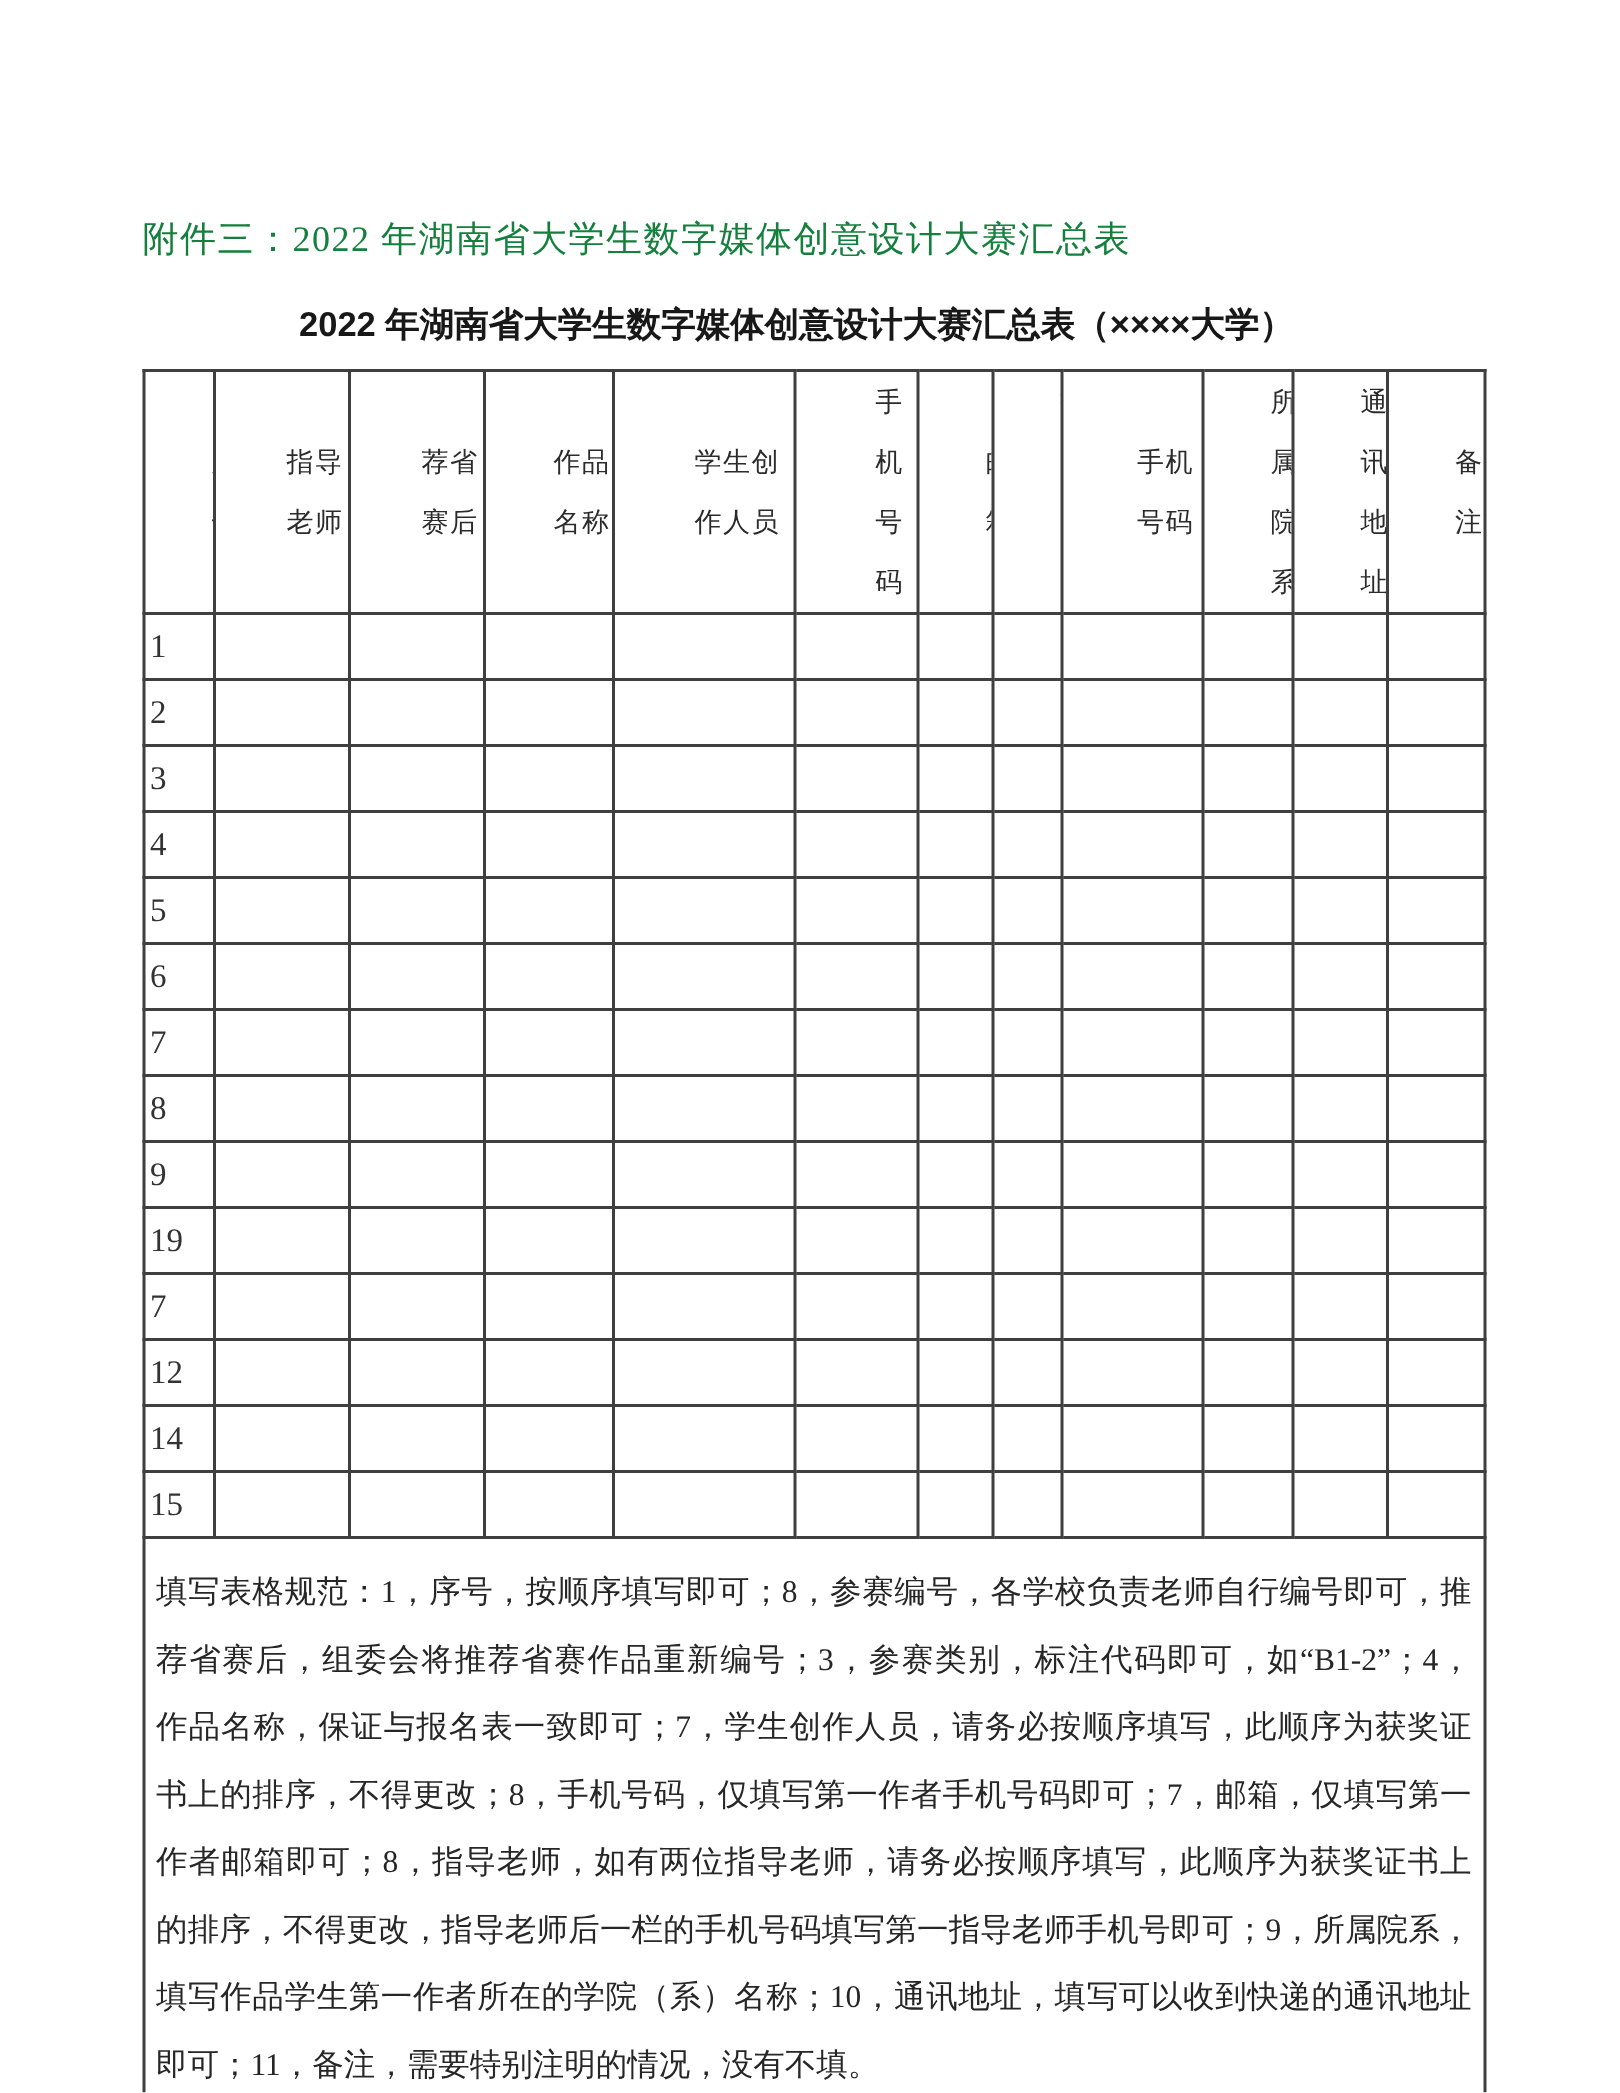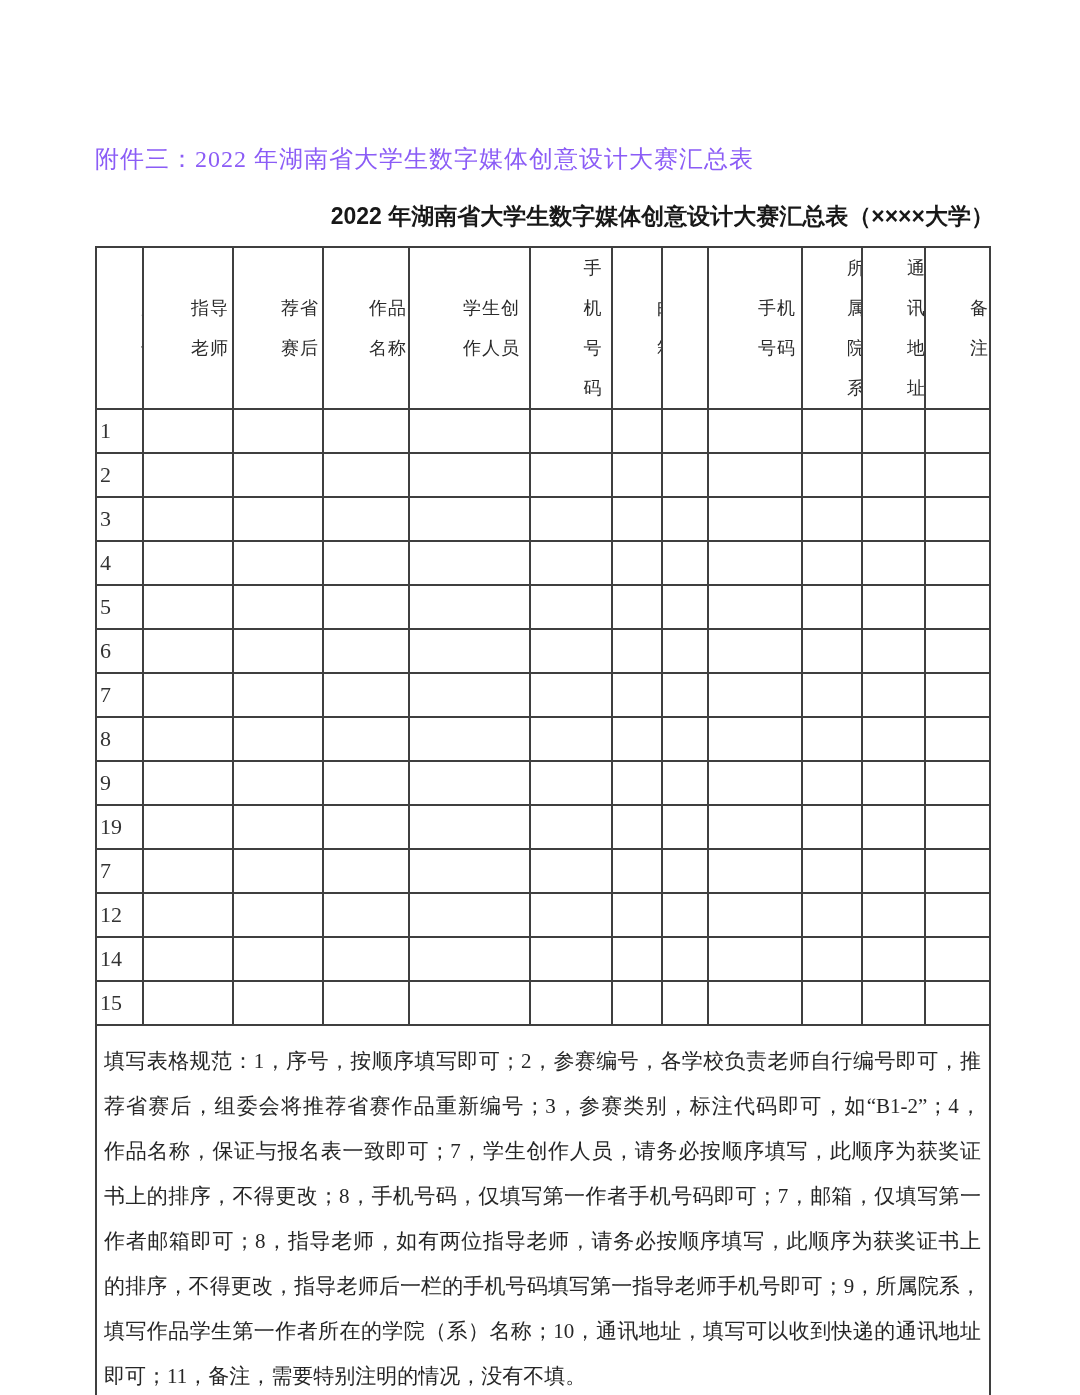--- a/index.html
+++ b/index.html
@@ -15,29 +15,29 @@
     font-family: "Liberation Serif", "DejaVu Serif", serif;
     color: #242424;
     overflow: hidden;
   }
   .attachment-line {
     position: absolute;
     left: 95px;
     top: 143px;
     font-size: 24px;
     letter-spacing: 1px;
-    color: #8b5cf6;
+    color: #15803d;
     white-space: nowrap;
   }
   .table-title {
     position: absolute;
-    left: 100px;
+    left: 84px;
     top: 201px;
     width: 894px;
-    text-align: right;
+    text-align: center;
     font-family: "Liberation Sans", "DejaVu Sans", sans-serif;
     font-weight: bold;
     font-size: 23px;
     color: #181818;
     white-space: nowrap;
   }
   table.summary-table {
     position: absolute;
     left: 95px;
     top: 246px;
@@ -323,21 +323,21 @@
           <td></td>
           <td></td>
           <td></td>
           <td></td>
           <td></td>
           <td></td>
           <td></td>
         </tr>
         <tr class="notes-row">
           <td class="notes-cell" colspan="12">
-            <div class="notes-line">填写表格规范：1，序号，按顺序填写即可；2，参赛编号，各学校负责老师自行编号即可，推</div>
+            <div class="notes-line">填写表格规范：1，序号，按顺序填写即可；8，参赛编号，各学校负责老师自行编号即可，推</div>
             <div class="notes-line">荐省赛后，组委会将推荐省赛作品重新编号；3，参赛类别，标注代码即可，如“B1-2”；4，</div>
             <div class="notes-line">作品名称，保证与报名表一致即可；7，学生创作人员，请务必按顺序填写，此顺序为获奖证</div>
             <div class="notes-line">书上的排序，不得更改；8，手机号码，仅填写第一作者手机号码即可；7，邮箱，仅填写第一</div>
             <div class="notes-line">作者邮箱即可；8，指导老师，如有两位指导老师，请务必按顺序填写，此顺序为获奖证书上</div>
             <div class="notes-line">的排序，不得更改，指导老师后一栏的手机号码填写第一指导老师手机号即可；9，所属院系，</div>
             <div class="notes-line">填写作品学生第一作者所在的学院（系）名称；10，通讯地址，填写可以收到快递的通讯地址</div>
             <div class="notes-line last">即可；11，备注，需要特别注明的情况，没有不填。</div>
           </td>
         </tr>
       </tbody>

